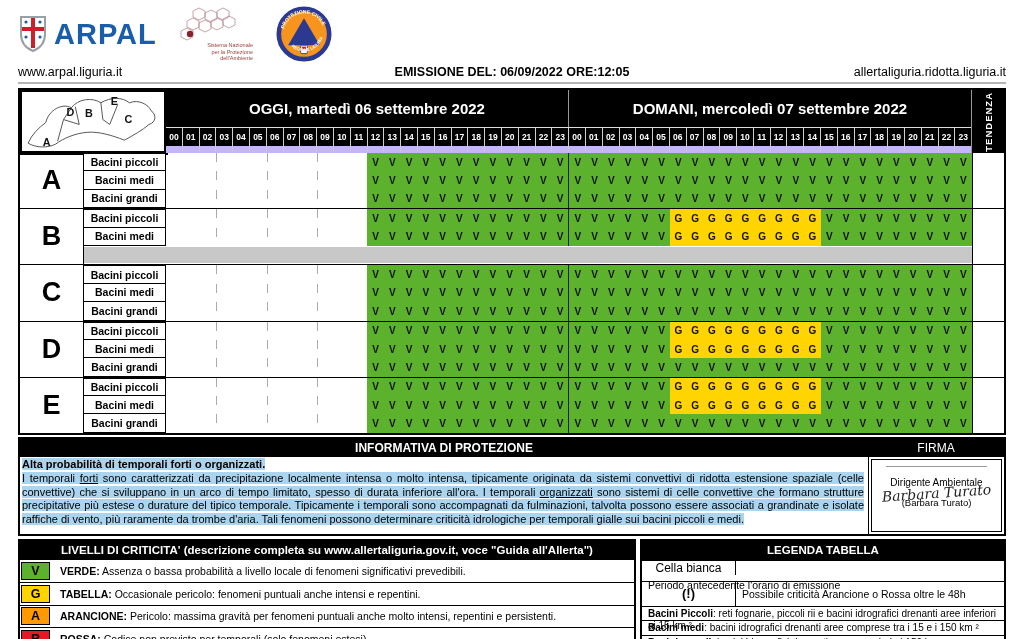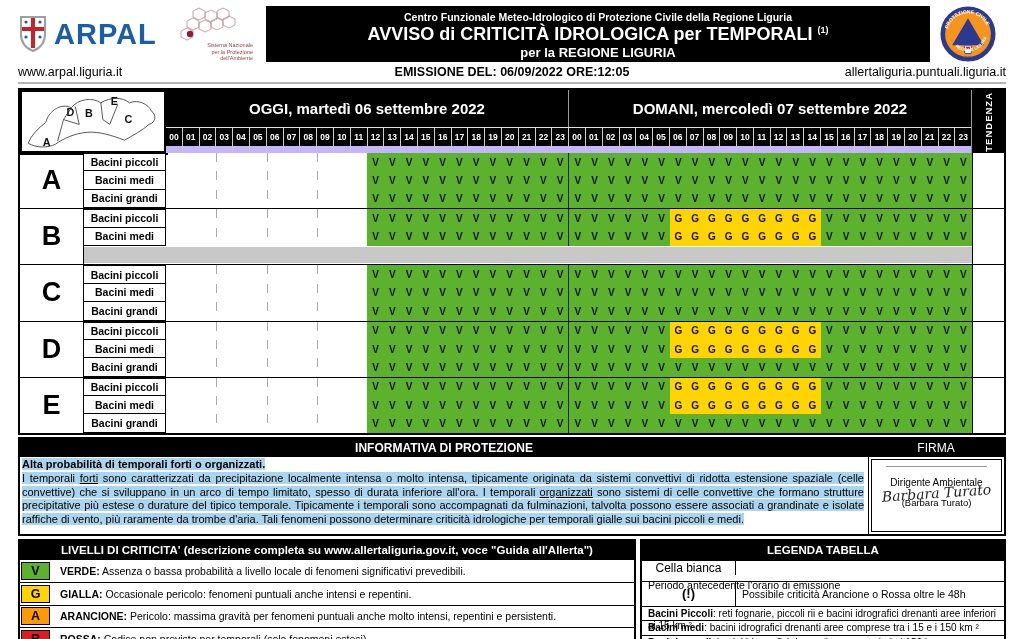--- a/index.html
+++ b/index.html
@@ -122,43 +122,38 @@
           <polygon points="18,22 24,25 24,31 18,34 12,31 12,25"></polygon>
         </g>
         <circle cx="21" cy="28" r="3.2" fill="#8a1f2d"></circle>
       </svg>
       <div class="snpa-text">
           <div>Sistema Nazionale</div>
           <div>per la Protezione</div>
           <div>dell'Ambiente</div>
         </div>
     </div>
-    <div class="banner">
-      <div class="l1">Centro Funzionale Meteo-Idrologico di Protezione Civile della Regione Liguria</div>
-      <div class="l2"><span>AVVISO di CRITICITÀ IDROLOGICA per TEMPORALI</span> <sup>(1)</sup></div>
-      <div class="l3">per la REGIONE LIGURIA</div>
-    </div>
     <div class="pcwrap">
       <svg width="56" height="56" viewBox="0 0 60 60">
         <circle cx="30" cy="30" r="27" fill="#f7941d" stroke="#2b3990" stroke-width="5"></circle>
         <path id="arcTop" d="M8,30 A22,22 0 0 1 52,30" fill="none"></path>
         <path id="arcBot" d="M10,34 A21,21 0 0 0 50,34" fill="none"></path>
         <text font-size="5.4" fill="#fff" font-weight="bold"><textPath href="#arcTop" startOffset="8%">PROTEZIONE CIVILE</textPath></text>
         <polygon points="30,13 47,42 13,42" fill="#2b3990"></polygon>
         <rect x="26.5" y="42" width="7" height="9" rx="1" fill="#fff" stroke="#2b3990"></rect>
         <rect x="28" y="43.5" width="4" height="3" fill="#cc1f2a"></rect>
         <text font-size="4.6" fill="#fff" font-weight="bold"><textPath href="#arcBot" startOffset="22%">REGIONE LIGURIA</textPath></text>
       </svg>
     </div>
   </div>
 
   <div class="links">
     <div class="ll">www.arpal.liguria.it</div>
     <div class="em">EMISSIONE DEL: 06/09/2022 ORE:12:05</div>
-    <div class="rl">allertaliguria.puntuali.liguria.it</div>
+    <div class="rl">allertaliguria.ridotta.liguria.it</div>
   </div>
 
   <div class="twrap">
     <div class="thead">
       <div class="map-cell">
         <svg viewBox="0 0 142 60">
           <g fill="#fff" stroke="#555" stroke-width="1" stroke-linejoin="round">
             <path d="M5 52 C9 43 15 37 23 31 C26 18 40 11 49 16 C56 7 70 5 79 11 C89 5 101 5 108 11 C117 7 128 13 130 19 C136 23 135 31 128 33 C121 39 112 44 103 49 C90 44 77 40 65 41 C53 42 41 47 33 53 C25 57 13 57 5 52 Z"></path>
             <path d="M35 50 L41 28" fill="none"></path>
             <path d="M41 28 L49 16 M41 28 L57 33" fill="none"></path>
@@ -1020,21 +1015,21 @@
   <div class="legends">
     <div class="lv">
       <div class="lv-head">LIVELLI DI CRITICITA' (descrizione completa su www.allertaliguria.gov.it, voce "Guida all'Allerta")</div>
       <div id="lv-rows">
           <div class="lv-row">
             <div class="lv-box" style="background: rgb(92, 178, 45);">V</div>
             <div class="lv-desc"><b>VERDE:</b> Assenza o bassa probabilità a livello locale di fenomeni significativi prevedibili.</div>
           </div>
           <div class="lv-row">
             <div class="lv-box" style="background: rgb(255, 212, 0);">G</div>
-            <div class="lv-desc"><b>GIALLA:</b> Occasionale pericolo: fenomeni puntuali anche intensi e repentini.</div>
+            <div class="lv-desc"><b>TABELLA:</b> Occasionale pericolo: fenomeni puntuali anche intensi e repentini.</div>
           </div>
           <div class="lv-row">
             <div class="lv-box" style="background: rgb(255, 153, 0);">A</div>
             <div class="lv-desc"><b>ARANCIONE:</b> Pericolo: massima gravità per fenomeni puntuali anche molto intensi, repentini e persistenti.</div>
           </div>
           <div class="lv-row">
             <div class="lv-box" style="background: rgb(226, 27, 34);">R</div>
             <div class="lv-desc"><b>ROSSA:</b> Codice non previsto per temporali (solo fenomeni estesi).</div>
           </div>
         </div>

